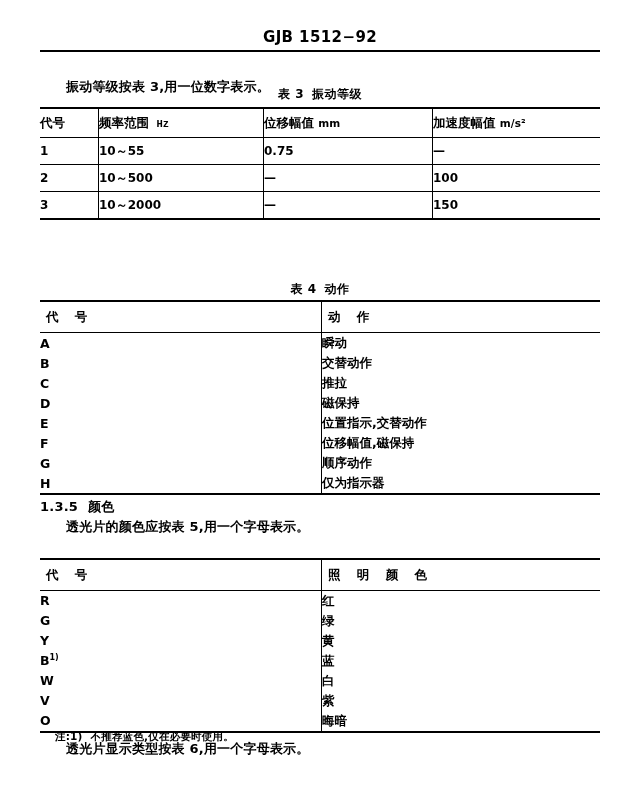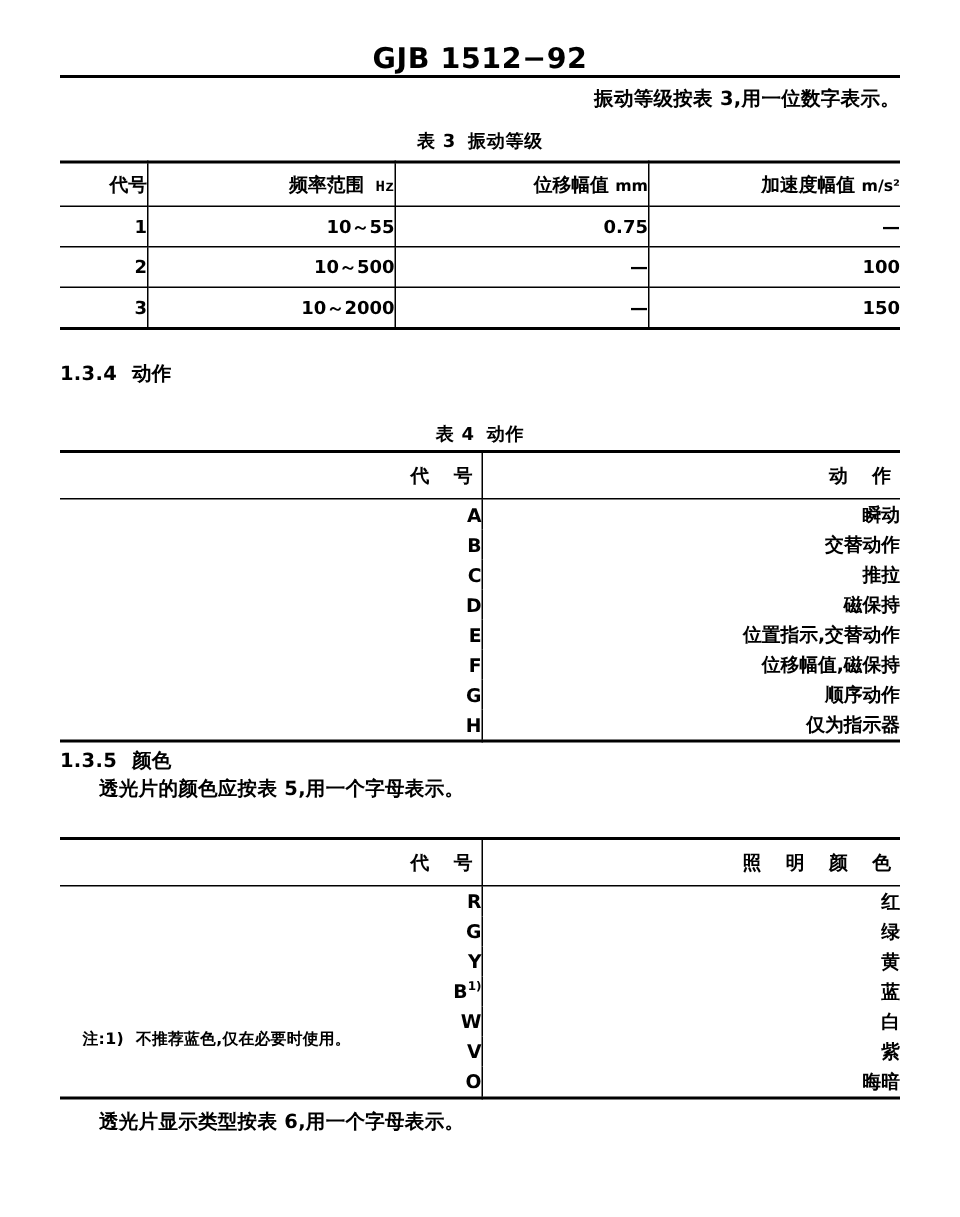--- a/index.html
+++ b/index.html
@@ -22,21 +22,21 @@
     box-sizing: border-box;
   }
 
   
   .page-header {
     position: absolute;
     top: 28px;
     left: 40px;
     right: 40px;
     text-align: center;
-    font-size: 19px;
+    font-size: 15px;
     font-weight: bold;
     letter-spacing: 0.4px;
     font-family: "DejaVu Sans", "Liberation Sans", sans-serif;
   }
   .header-rule {
     position: absolute;
     top: 50px;
     left: 40px;
     right: 40px;
     border-top: 2.2px solid #000;
@@ -66,21 +66,21 @@
 
   
   table.doc-table {
     border-collapse: collapse;
     width: 100%;
     font-weight: bold;
   }
   table.doc-table td,
   table.doc-table th {
     padding: 0;
-    text-align: right;
+    text-align: left;
     vertical-align: middle;
     font-weight: bold;
   }
 
   
   .t3 { font-size: 12px; }
   .t3 .outer-top   { border-top: 2.2px solid #000; }
   .t3 .outer-bot   { border-bottom: 2.2px solid #000; }
   .t3 th, .t3 td {
     border-bottom: 1.1px solid #000;
@@ -132,21 +132,21 @@
 </head>
 <body>
 
 <div class="page">
 
   <div class="page-header">
     <span>GJB 1512−92</span>
   </div>
   <div class="header-rule"></div>
 
-  <div class="blk body-text indent-1" style="top:58px;text-align:right;">振动等级按表 3,用一位数字表示。</div>
+  <div class="blk body-text indent-1" style="top:78px;">振动等级按表 3,用一位数字表示。</div>
 
   <div class="blk table-caption" style="top:86px;">
     <span class="cap-num">表 3</span><span>振动等级</span>
   </div>
 
   <div class="blk" style="top:107px;">
     <table class="doc-table t3">
       <thead>
         <tr class="outer-top">
           <th class="code-col">
@@ -182,23 +182,20 @@
         <tr class="outer-bot">
           <td>3</td>
           <td>10～2000</td>
           <td>—</td>
           <td>150</td>
         </tr>
       </tbody>
     </table>
   </div>
 
-  <div class="blk section-head" style="top:240px;">
-    <span class="section-num">1.3.4</span><span>动作</span>
-  </div>
 
   <div class="blk table-caption" style="top:281px;">
     <span class="cap-num">表 4</span><span>动作</span>
   </div>
 
   <div class="blk" style="top:300px;">
     <table class="doc-table t45">
       <thead>
         <tr class="rule-top">
           <th class="col-code">代  号</th>
@@ -282,19 +279,19 @@
           <td>紫</td>
         </tr>
         <tr class="rule-bottom">
           <td class="col-code"><span>O</span><span class="sup-note"></span></td>
           <td>晦暗</td>
         </tr>
       </tbody>
     </table>
   </div>
 
-  <div class="blk footnote" style="top:686px; left:55px;">
+  <div class="blk footnote" style="top:730px; left:55px;">
     <span class="fn-mark">注:1)</span><span>不推荐蓝色,仅在必要时使用。</span>
   </div>
 
   <div class="blk body-text indent-1" style="top:740px;">透光片显示类型按表 6,用一个字母表示。</div>
 
 </div>
 
 </body></html>

